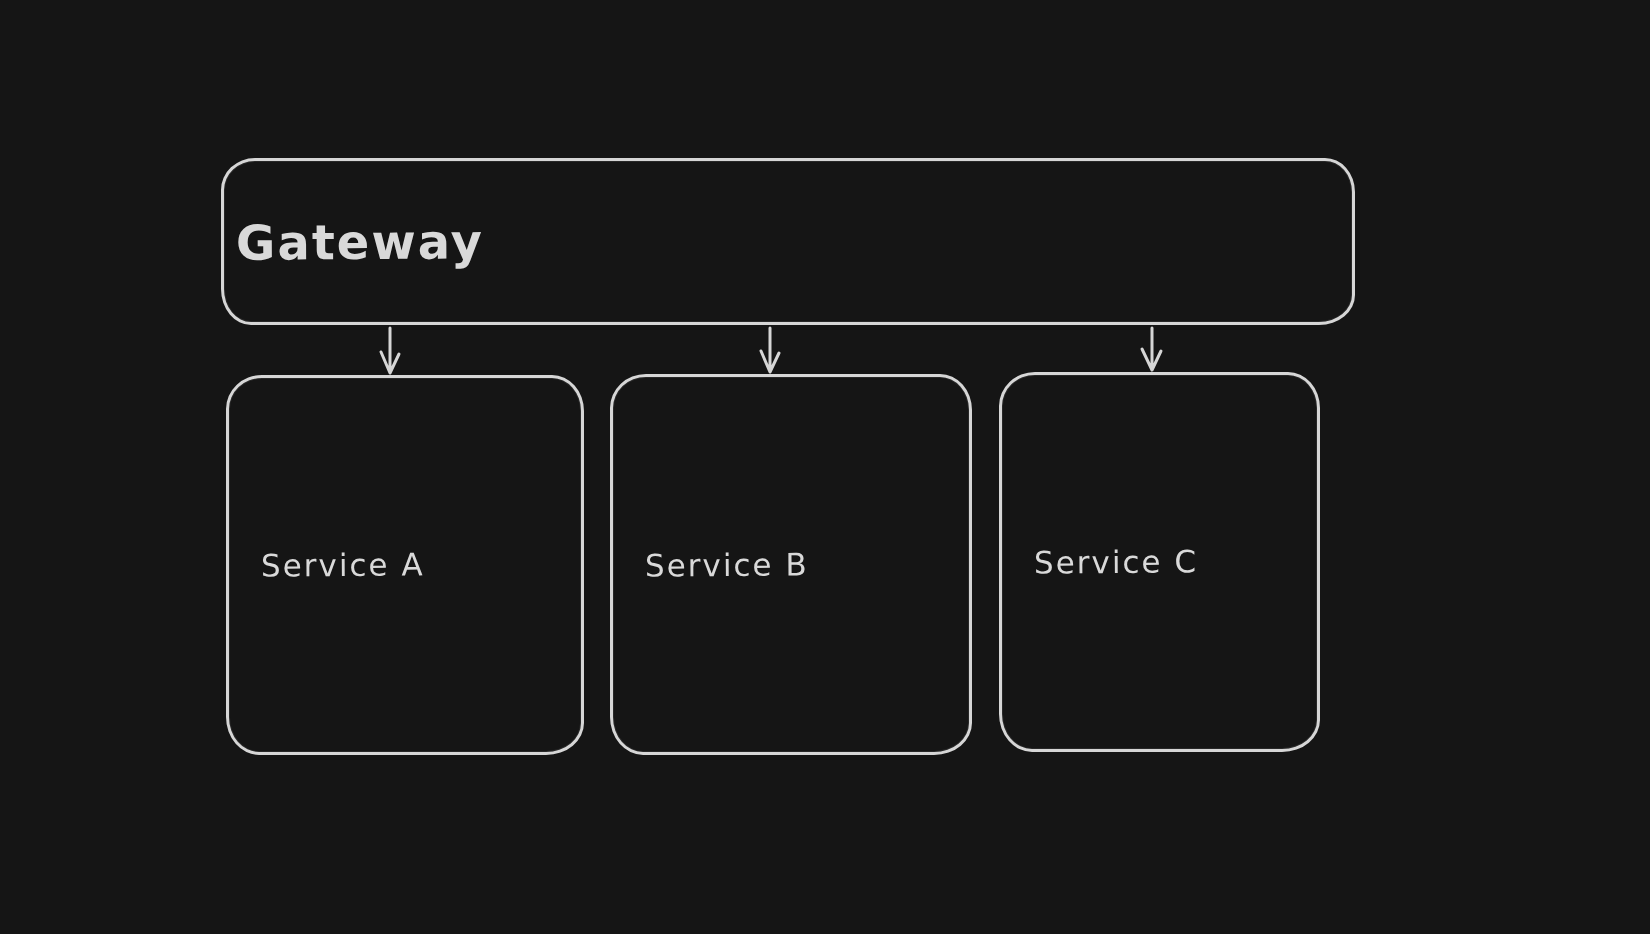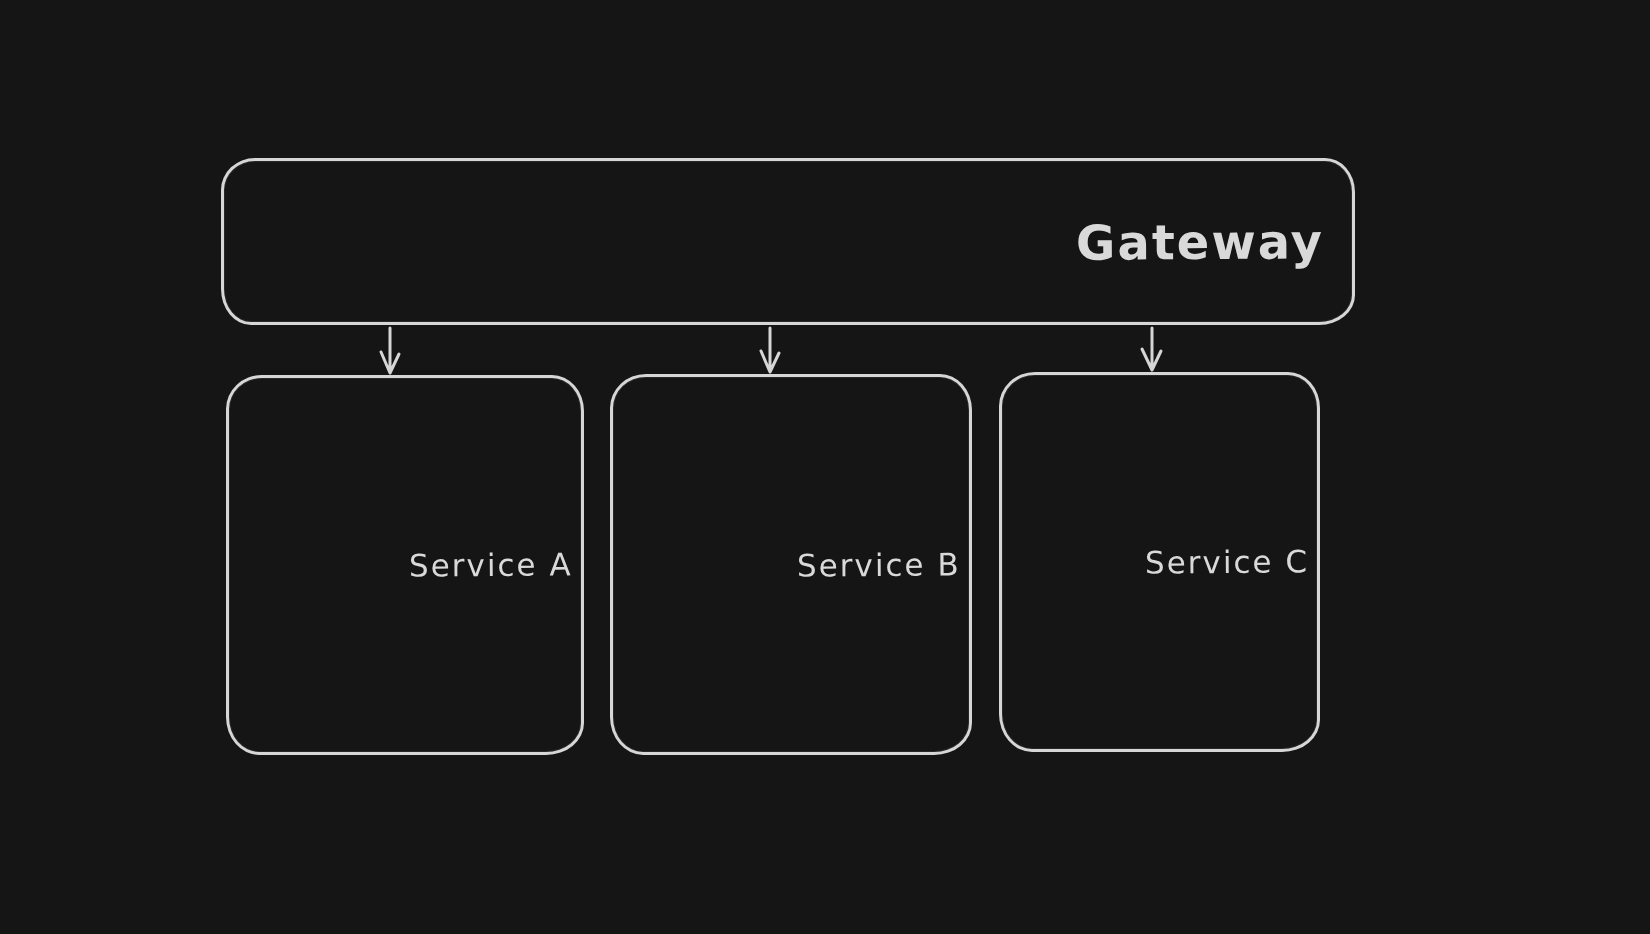--- a/index.html
+++ b/index.html
@@ -19,25 +19,26 @@
     position: relative;
     width: 1650px;
     height: 934px;
     background: var(--background);
   }
   .node {
     position: absolute;
     border: 3px solid var(--stroke);
     display: flex;
     align-items: center;
-    justify-content: flex-end;
+    justify-content: flex-start;
     color: var(--text);
     background: transparent;
     
     box-shadow: inset 0 0 0 1px rgba(214,214,214,0.10);
+    padding-left: 40px;
   }
   .node-label {
     white-space: nowrap;
     user-select: none;
   }
   .gateway {
     left: 221px;
     top: 158px;
     width: 1134px;
     height: 167px;

